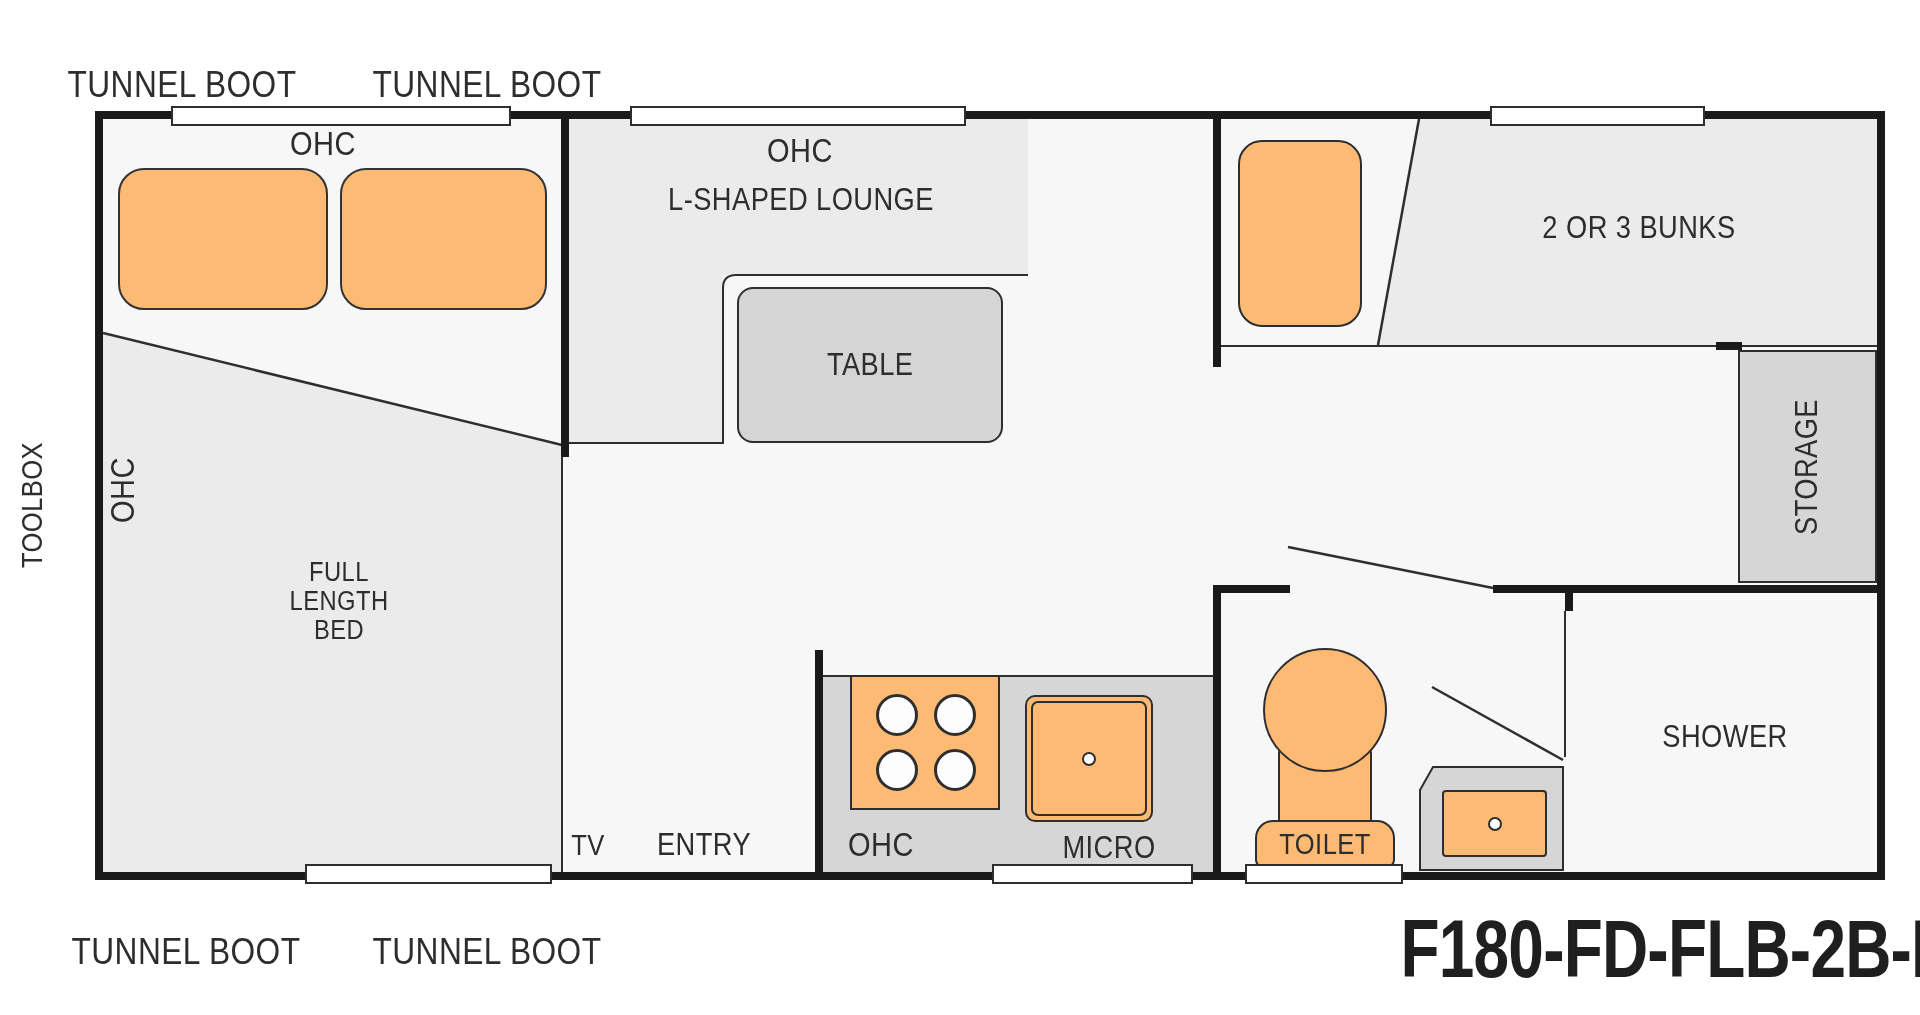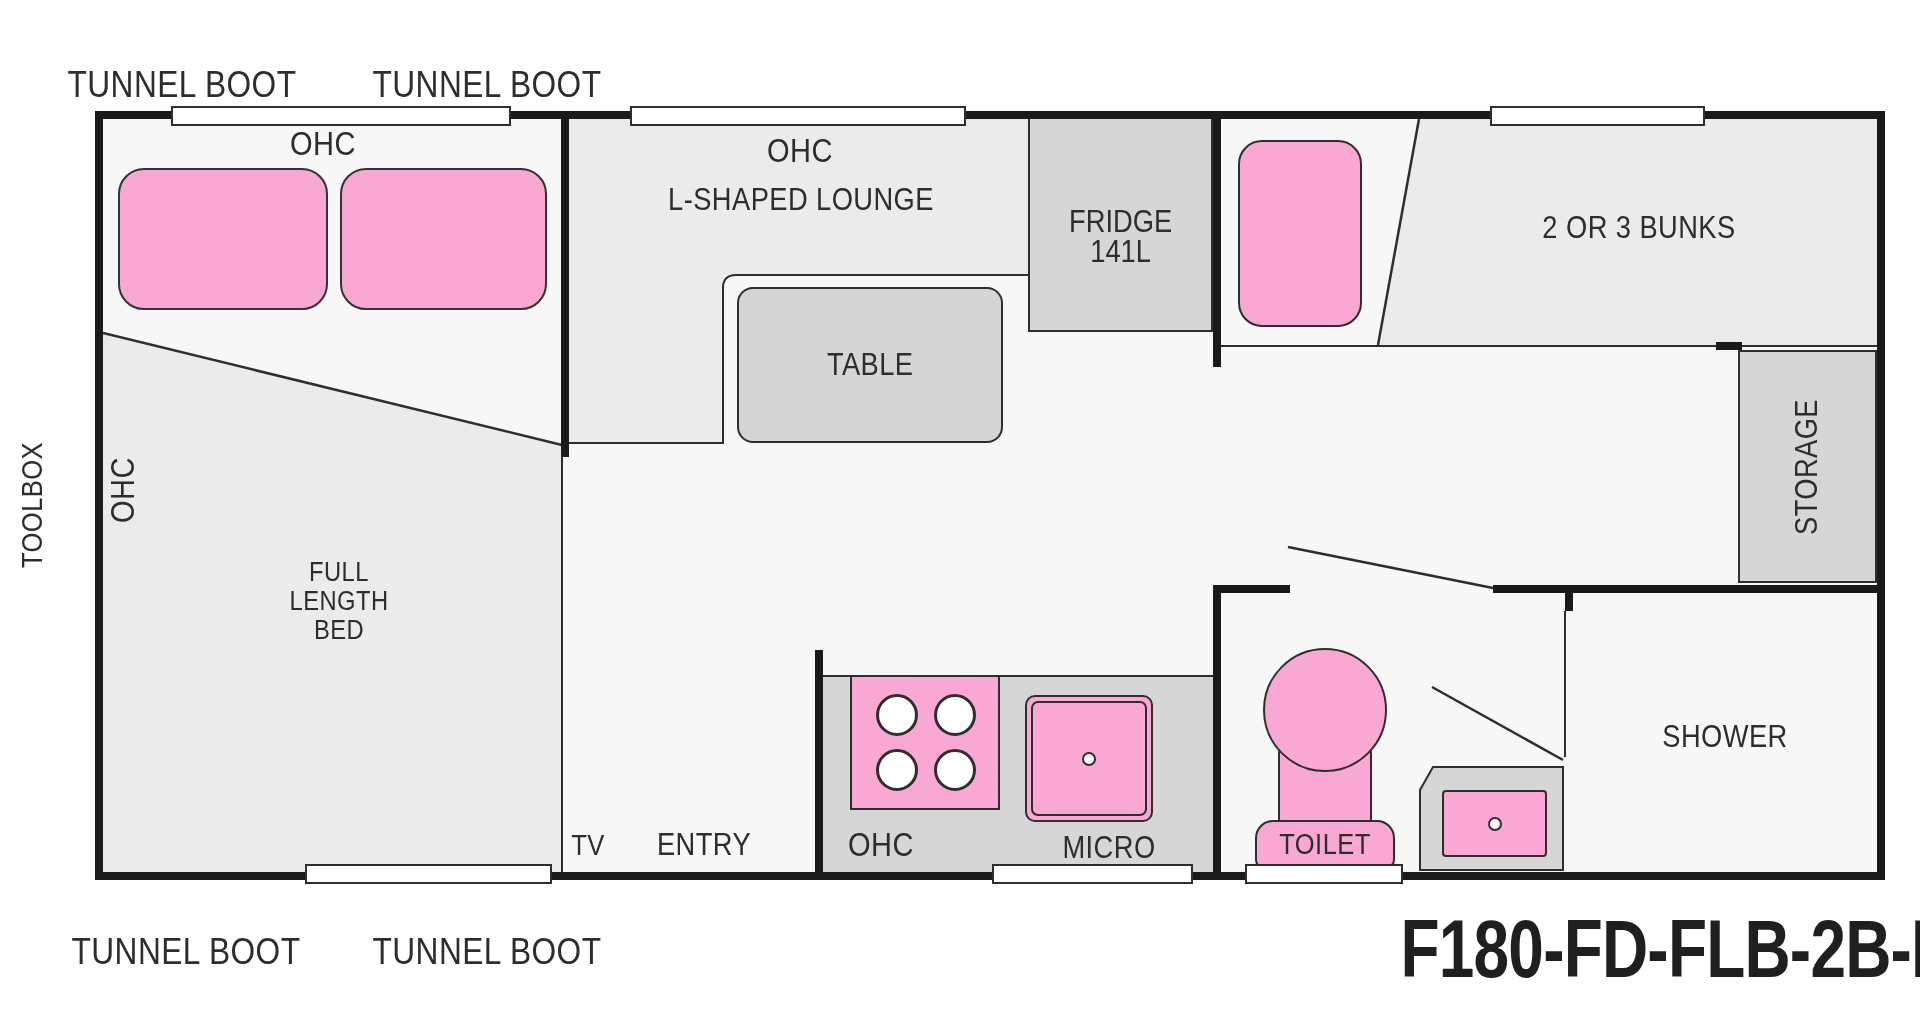--- a/index.html
+++ b/index.html
@@ -17,21 +17,21 @@
          transform:scaleX(.78);transform-origin:100% 50%;white-space:nowrap;}
   
   .plan{position:absolute;left:95px;top:111px;width:1790px;height:769px;box-sizing:border-box;
         border:8px solid #1a1a1a;background:#f7f7f7;}
   .plan svg{position:absolute;left:0;top:0;}
   .abs{position:absolute;box-sizing:border-box;}
   .wall{position:absolute;background:#1a1a1a;}
   .thinline{position:absolute;background:#2e2e2e;}
   .zone-light{position:absolute;background:#ebebeb;}
   .box-mid{position:absolute;background:#d6d6d6;box-sizing:border-box;border:2px solid #2e2e2e;}
-  .white-fix{position:absolute;background:#f9a8d4;box-sizing:border-box;border:2px solid #2e2e2e;}
+  .white-fix{position:absolute;background:#fdba74;box-sizing:border-box;border:2px solid #2e2e2e;}
   .hatch{position:absolute;height:20px;background:#ffffff;box-sizing:border-box;border:2px solid #2e2e2e;}
   .pillow{border-radius:26px;border:2px solid #333333;}
   .robe{border-radius:24px;border:2.5px solid #2e2e2e;}
   .table{background:#d5d5d5;border:2.5px solid #2e2e2e;border-radius:16px;
          display:flex;align-items:center;justify-content:center;}
   .fridge{background:#d6d6d6;border-left:2px solid #2e2e2e;border-right:2px solid #2e2e2e;
           border-bottom:2px solid #2e2e2e;display:flex;align-items:center;justify-content:center;text-align:center;}
   .fridge .txt{transform:translateY(12px) scaleX(.88);font-size:31px;line-height:30px;}
   .storage{display:flex;align-items:center;justify-content:center;}
   .bench{background:#d6d6d6;border-top:2px solid #2e2e2e;}
@@ -86,26 +86,20 @@
     <div class="wall" style="left:1462px;top:466px;width:8px;height:26px;"></div>
     <div class="thinline" style="left:1461px;top:492px;width:2px;height:146px;"></div>
 
     <div class="white-fix pillow" style="left:15px;top:49px;width:210px;height:142px;"></div>
     <div class="white-fix pillow" style="left:237px;top:49px;width:207px;height:142px;"></div>
 
     <div class="abs table" style="left:634px;top:168px;width:266px;height:156px;text-align:center;">
       <span class="lbl" style="position:static;transform:scaleX(.88);">TABLE</span>
     </div>
 
-    <div class="abs fridge" style="left:925px;top:0;width:185px;height:213px;">
-      <div class="txt">
-        <div>FRIDGE</div>
-        <div>141L</div>
-      </div>
-    </div>
 
     <div class="white-fix robe" style="left:1135px;top:21px;width:124px;height:187px;"></div>
 
     <div class="box-mid storage" style="left:1635px;top:231px;width:139px;height:233px;">
       <span class="lbl rot" style="position:static;transform:rotate(-90deg) scaleX(.88);">STORAGE</span>
     </div>
 
     <div class="abs bench" style="left:720px;top:556px;width:390px;height:197px;"></div>
     <div class="white-fix" style="left:747px;top:556px;width:150px;height:135px;"></div>
     <div class="burner" style="left:773px;top:575px;"></div>

